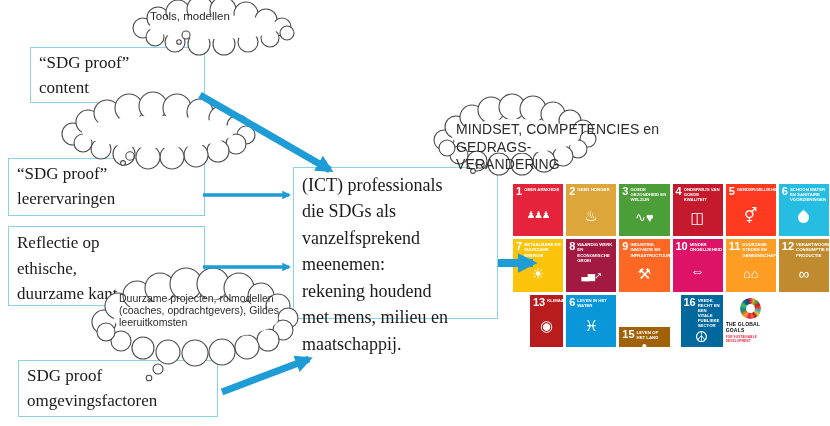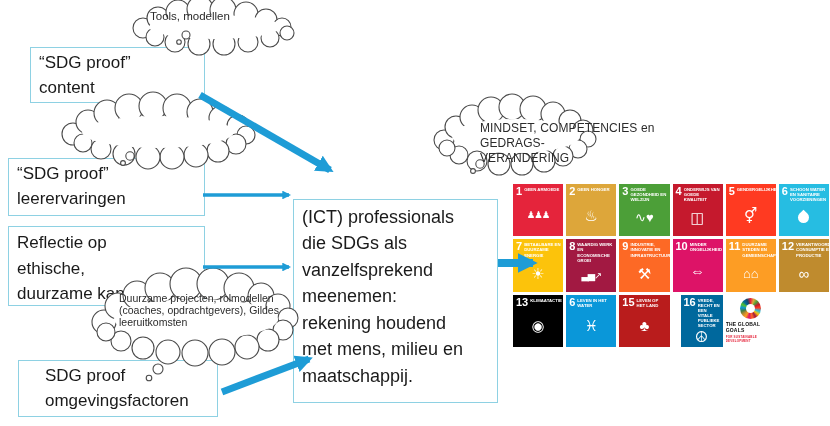--- a/index.html
+++ b/index.html
@@ -1,36 +1,36 @@
 <!DOCTYPE html>
 <html><head>
 <meta charset="utf-8">
 <title>SDG proof diagram</title>
 <style>
   html,body{margin:0;padding:0;background:#fff;}
   #canvas{position:relative;width:830px;height:426px;background:#fff;overflow:hidden;
           font-family:"Liberation Sans","DejaVu Sans",sans-serif;color:#161616;}
   
-  .tbox{position:absolute;background:#fff;border:1.4px solid #8ed1e3;box-sizing:border-box;z-index:2;}
+  .tbox{position:absolute;background:#fff;border:1.4px solid #8ed1e3;box-sizing:border-box;z-index:2;font-family:Liberation Serif, serif;}
   .tbox .btext{white-space:pre-line;padding:3px 8px;font-size:17px;line-height:1.45;color:#1a1a1a;}
   #box-content{left:30px;top:47px;width:175px;height:56px;}
   #box-leerervaringen{left:8px;top:158px;width:197px;height:58px;}
   #box-reflectie{left:8px;top:226px;width:197px;height:80px;}
   #box-reflectie .btext{line-height:1.5;}
-  #box-omgeving{left:18px;top:360px;width:200px;height:57px;padding-left:18px;}
-  #box-center{left:293px;top:167px;width:205px;height:204px;margin-top:32px;}
+  #box-omgeving{left:18px;top:360px;width:200px;height:57px;}
+  #box-center{left:293px;top:167px;width:205px;height:152px;}
   #box-center .btext{font-size:18px;line-height:1.47;padding:4px 8px;}
   
   #overlay{position:absolute;left:0;top:0;width:830px;height:426px;z-index:3;pointer-events:none;}
   
   .cloud-text{position:absolute;z-index:4;white-space:pre-line;color:#2b2b2b;}
   #cloud-text-tools{left:150px;top:10px;font-size:11.5px;}
   #cloud-text-serious{left:88px;top:114px;font-size:11px;line-height:1.25;}
   #cloud-text-duurzame{left:119px;top:292px;font-size:10.5px;line-height:1.15;}
-  #cloud-text-mindset{left:480px;top:121px;font-size:12px;line-height:1.25;letter-spacing:.1px;}
+  #cloud-text-mindset{left:456px;top:121px;font-size:14px;line-height:1.25;letter-spacing:.1px;}
   
   #sdg-grid{position:absolute;left:513px;top:184px;width:316px;height:163px;z-index:2;
             display:grid;grid-template-columns:repeat(6,1fr);grid-template-rows:repeat(3,1fr);
             gap:3px;background:#fff;}
   .tile{position:relative;color:#fff;overflow:hidden;display:flex;flex-direction:column;}
   .thead{display:flex;align-items:flex-start;padding:2px 2px 0 3px;}
   .tnum{font-size:11px;font-weight:bold;line-height:1;}
   .tlab{font-size:4.3px;font-weight:bold;line-height:1.2;margin-left:2px;margin-top:1px;text-transform:uppercase;}
   .ticon{flex:1;display:flex;align-items:center;justify-content:center;font-size:15px;line-height:1;padding-bottom:3px;}
   .ticon.small{font-size:9.5px;letter-spacing:-1px;}
@@ -276,35 +276,35 @@
         </div>
         <div class="ticon mid">⌂⌂</div>
       </div>
     <div class="tile" style="background: rgb(191, 139, 46);">
         <div class="thead">
           <span class="tnum">12</span>
           <span class="tlab">VERANTWOORDE CONSUMPTIE EN PRODUCTIE</span>
         </div>
         <div class="ticon">∞</div>
       </div>
-    <div class="tile" style="background: #000000;">
+    <div class="tile" style="background: #b91c1c; margin-left: 17px;">
         <div class="thead">
           <span class="tnum">13</span>
           <span class="tlab">KLIMAATACTIE</span>
         </div>
         <div class="ticon">◉</div>
       </div>
     <div class="tile" style="background: rgb(10, 151, 217);">
         <div class="thead">
           <span class="tnum">6</span>
           <span class="tlab">LEVEN IN HET WATER</span>
         </div>
         <div class="ticon">♓</div>
       </div>
-    <div class="tile" style="background: #b91c1c;">
+    <div class="tile" style="background: #a16207; margin-top: 32px;">
         <div class="thead">
           <span class="tnum">15</span>
           <span class="tlab">LEVEN OP HET LAND</span>
         </div>
         <div class="ticon">♣</div>
       </div>
     <div class="tile" style="background: rgb(0, 104, 157); margin-left: 8px;">
         <div class="thead">
           <span class="tnum">16</span>
           <span class="tlab">VREDE, RECHT EN EEN VITALE PUBLIEKE SECTOR</span>

